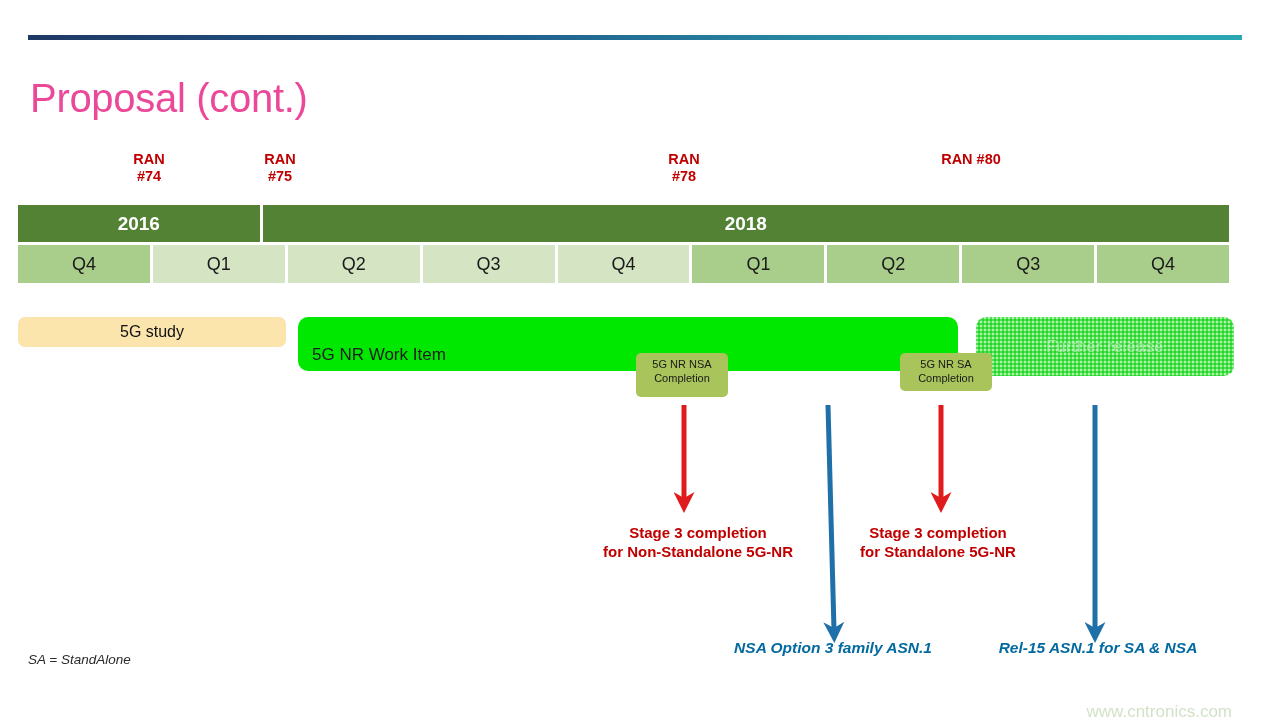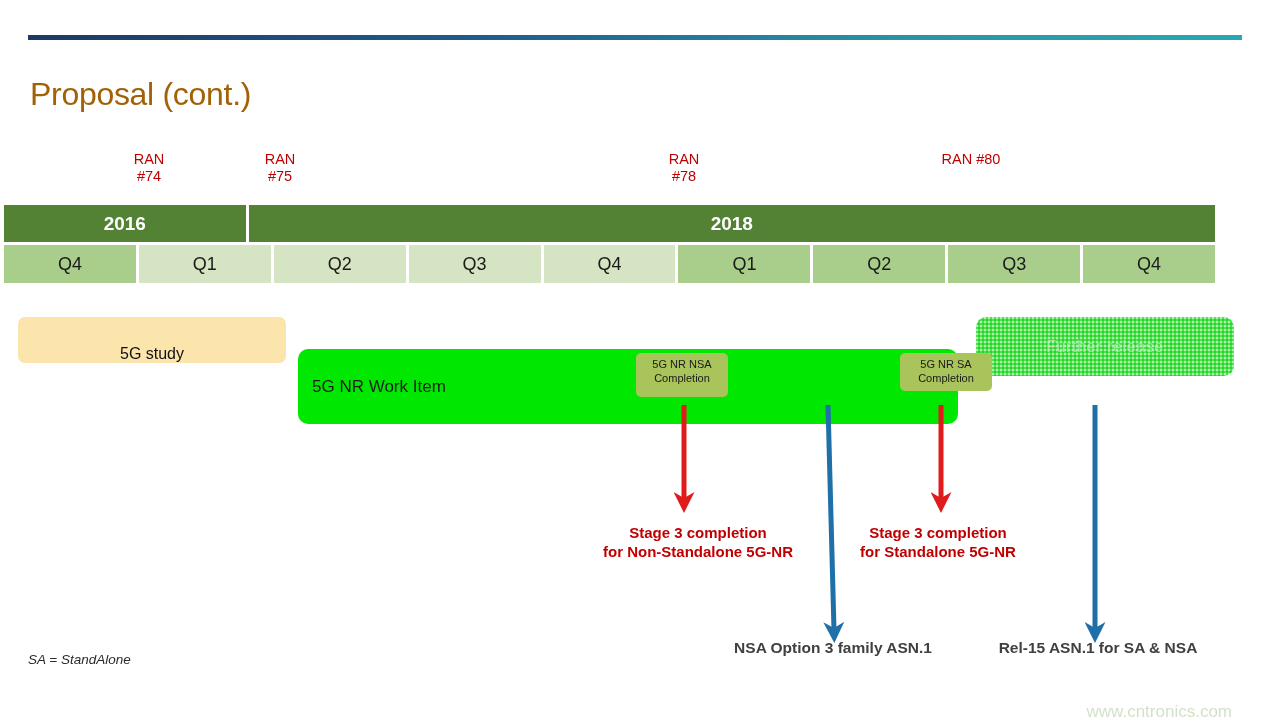--- a/index.html
+++ b/index.html
@@ -24,43 +24,43 @@
     width: 1214px;
     height: 5px;
     background: linear-gradient(to right, #1f3864 0%, #1f5d8c 38%, #2a93a6 72%, #2aa7b4 100%);
   }
 
   
   #slide-title {
     position: absolute;
     left: 30px;
     top: 76px;
-    font-size: 32px;
+    font-size: 40px;
     font-weight: 400;
     letter-spacing: -0.3px;
-    color: #a16207;
+    color: #ec4899;
     white-space: nowrap;
   }
 
   
   .ran-marker {
     position: absolute;
     text-align: center;
     color: #c00000;
-    font-weight: normal;
+    font-weight: bold;
     font-size: 14.5px;
     line-height: 17px;
     white-space: nowrap;
   }
   .ran-marker .l2 { display: block; }
 
   
   #timeline {
     position: absolute;
-    left: 4px;
+    left: 18px;
     top: 205px;
     width: 1211px;
   }
   .year-row, .quarter-row {
     display: flex;
     width: 100%;
   }
   .year-row { height: 37px; margin-bottom: 3px; }
   .quarter-row { height: 38px; }
 
@@ -89,39 +89,38 @@
   .q-cell:last-child { border-right: none; }
   .q-light { background: #d5e4c3; }
   .q-mid   { background: #a9cd8a; }
 
   
   #bar-5g-study {
     position: absolute;
     left: 18px;
     top: 317px;
     width: 268px;
-    height: 46px;
+    height: 30px;
     background: #fbe5ad;
     border-radius: 7px;
     display: flex;
-    align-items: flex-end;
+    align-items: center;
     justify-content: center;
     font-size: 16px;
     color: #111;
   }
 
   #bar-nr-work-item {
     position: absolute;
     left: 298px;
     top: 317px;
     width: 660px;
-    height: 75px;
+    height: 54px;
     background: #00e800;
     border-radius: 10px;
-    margin-top: 32px;
   }
   #bar-nr-work-item .bar-label {
     position: absolute;
     left: 14px;
     top: 28px;
     font-size: 17px;
     color: #1d1d1d;
   }
 
   #bar-further-release {
@@ -177,22 +176,23 @@
     font-weight: bold;
     font-size: 15px;
     line-height: 19px;
     text-align: center;
     white-space: nowrap;
   }
   .callout-red .l2 { display: block; }
 
   .callout-blue {
     position: absolute;
-    color: #404040;
-    font-weight: bold;
+    color: #0369a1;
+    font-weight: bold;
+    font-style: italic;
     font-size: 15.5px;
     text-align: center;
     white-space: nowrap;
   }
 
   
   #footnote {
     position: absolute;
     left: 28px;
     top: 650px;

